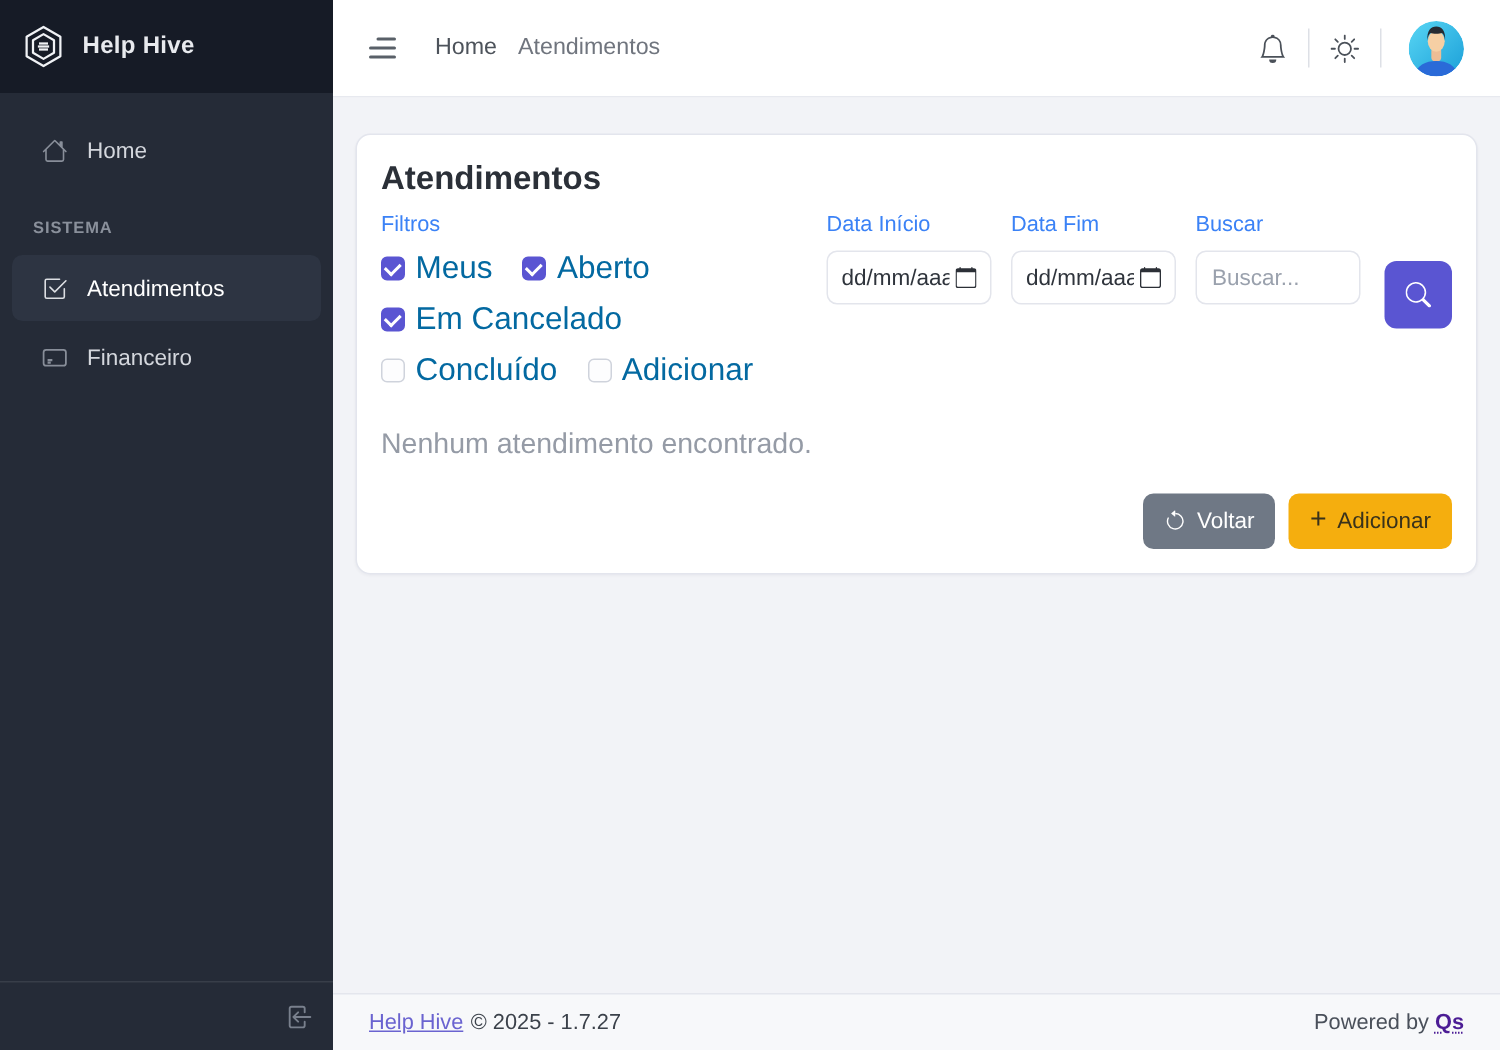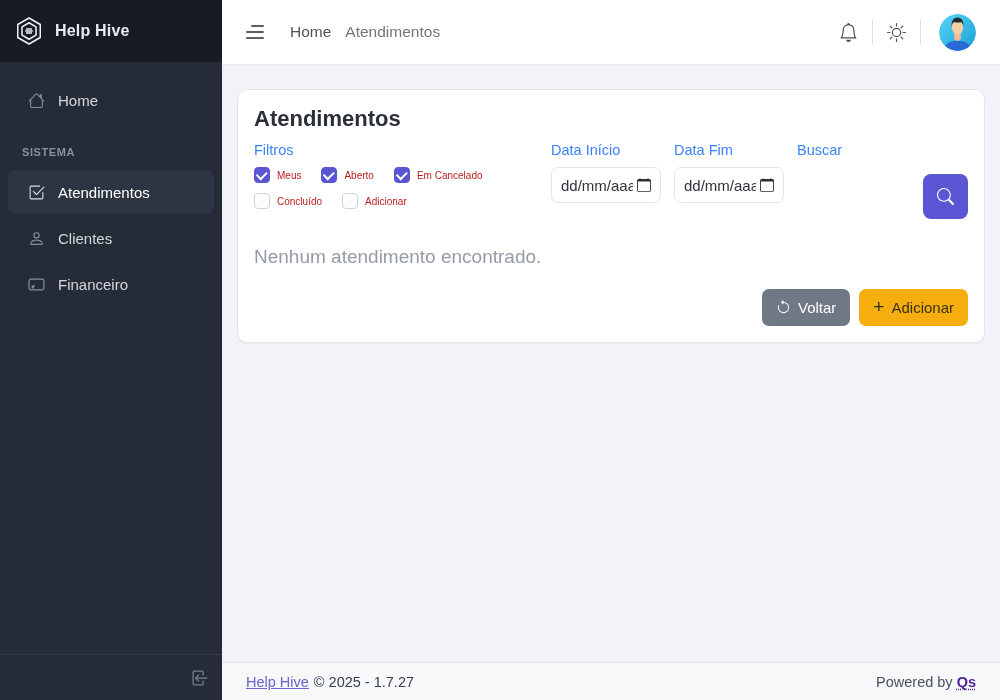--- a/index.html
+++ b/index.html
@@ -70,21 +70,21 @@
   .card {
     background: #fff; border: 1px solid #e3e5ed; border-radius: 10px;
     margin: 24px 15px 0; padding: 16px 16px 16px;
     box-shadow: 0 1px 2px rgba(30,35,50,.04);
   }
   .card-title { font-size: 22px; font-weight: 700; color: #2b3038; margin-bottom: 10px; }
   .filter-row { display: flex; align-items: flex-start; }
   .field-label { font-size: 14.5px; color: #3b82f6; margin-bottom: 9px; }
   .filters-block { flex: 1; }
   .checks { display: flex; flex-wrap: wrap; column-gap: 20px; row-gap: 10px; max-width: 330px; margin-top: 3px; }
-  .check { display: flex; align-items: center; gap: 7px; font-size: 10px; color: #b91c1c; cursor: pointer; }
+  .check { display: flex; align-items: center; gap: 7px; font-size: 21px; color: #0369a1; cursor: pointer; }
   .box {
     width: 16px; height: 16px; border-radius: 4px;
     border: 1px solid #cfd3dc; background: #fdfdfe;
     display: inline-flex; align-items: center; justify-content: center;
   }
   .box.checked { background: #5a55d2; border-color: #5a55d2; }
   .box.checked::after {
     content: ""; width: 8px; height: 4.5px;
     border-left: 2px solid #fff; border-bottom: 2px solid #fff;
     transform: rotate(-45deg) translate(0.5px,-1px);
@@ -158,28 +158,20 @@
     <div class="side-item active">
       <span style="display:flex">
         <svg width="17" height="17" viewBox="0 0 16 16" fill="#e6e8ec">
           <path d="M3 14.5A1.5 1.5 0 0 1 1.5 13V3A1.5 1.5 0 0 1 3 1.5h8a.5.5 0 0 1 0 1H3a.5.5 0 0 0-.5.5v10a.5.5 0 0 0 .5.5h10a.5.5 0 0 0 .5-.5V8a.5.5 0 0 1 1 0v5a1.5 1.5 0 0 1-1.5 1.5z"></path>
           <path d="M8.354 10.354l7-7a.5.5 0 0 0-.708-.708L8 9.293 5.354 6.646a.5.5 0 1 0-.708.708l3 3a.5.5 0 0 0 .708 0"></path>
         </svg>
       </span>
       <span>Atendimentos</span>
     </div>
 
-    <div class="side-item">
-      <span style="display:flex">
-        <svg width="17" height="17" viewBox="0 0 16 16" fill="#aab0ba">
-          <path d="M8 8a3 3 0 1 0 0-6 3 3 0 0 0 0 6m2-3a2 2 0 1 1-4 0 2 2 0 0 1 4 0m4 8c0 1-1 1-1 1H3s-1 0-1-1 1-4 6-4 6 3 6 4m-1-.004c-.001-.246-.154-.986-.832-1.664C11.516 10.68 10.289 10 8 10s-3.516.68-4.168 1.332c-.678.678-.83 1.418-.832 1.664z"></path>
-        </svg>
-      </span>
-      <span>Clientes</span>
-    </div>
 
     <div class="side-item">
       <span style="display:flex">
         <svg width="17" height="17" viewBox="0 0 16 16" fill="none" stroke="#aab0ba" stroke-width="1.1">
           <rect x="1" y="3" width="14" height="10" rx="1.6"></rect>
           <line x1="3.5" y1="9.5" x2="6.5" y2="9.5" stroke-width="1.4"></line>
           <line x1="3.5" y1="11" x2="5.5" y2="11" stroke-width="1.4"></line>
         </svg>
       </span>
       <span>Financeiro</span>
@@ -294,20 +286,21 @@
             <span style="display:flex">
               <svg width="14" height="14" viewBox="0 0 16 16" fill="#2b2f36">
                 <path d="M3.5 0a.5.5 0 0 1 .5.5V1h8V.5a.5.5 0 0 1 1 0V1h1a2 2 0 0 1 2 2v11a2 2 0 0 1-2 2H2a2 2 0 0 1-2-2V3a2 2 0 0 1 2-2h1V.5a.5.5 0 0 1 .5-.5M1 4v10a1 1 0 0 0 1 1h12a1 1 0 0 0 1-1V4z"></path>
               </svg>
             </span>
           </div>
         </div>
 
         <div class="field-group">
           <div class="field-label">Buscar</div>
+          <input class="search-input" type="text" placeholder="Buscar..." style="">
         </div>
 
         <button class="btn-search">
           <span style="display:flex">
             <svg width="17" height="17" viewBox="0 0 16 16" fill="#ffffff">
               <path d="M11.742 10.344a6.5 6.5 0 1 0-1.397 1.398h-.001q.044.06.098.115l3.85 3.85a1 1 0 0 0 1.415-1.414l-3.85-3.85a1 1 0 0 0-.115-.1zM12 6.5a5.5 5.5 0 1 1-11 0 5.5 5.5 0 0 1 11 0"></path>
             </svg>
           </span>
         </button>
       </div>

